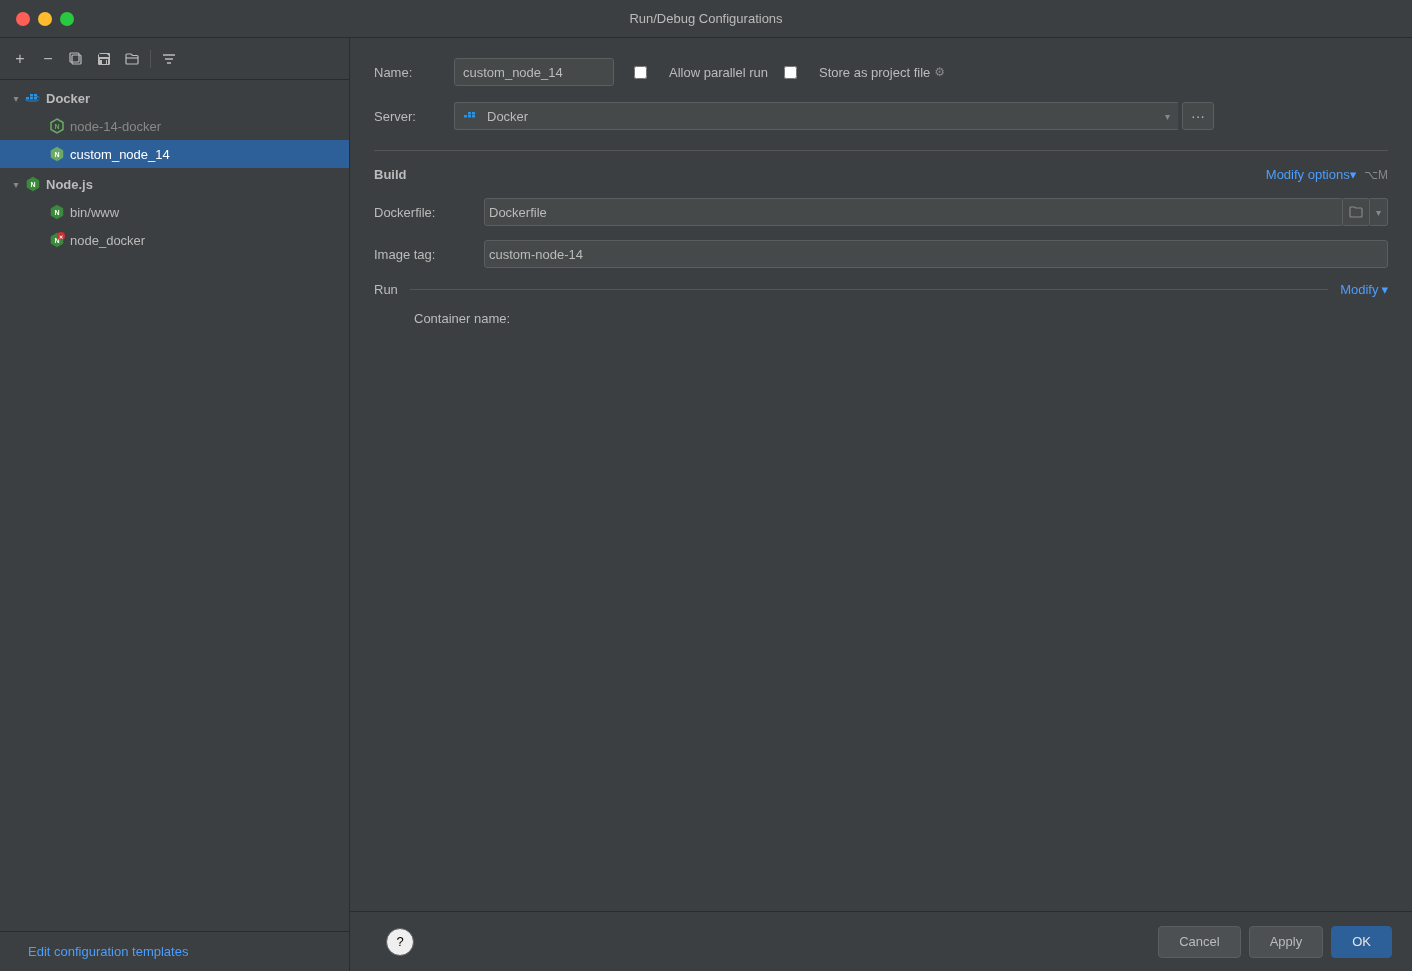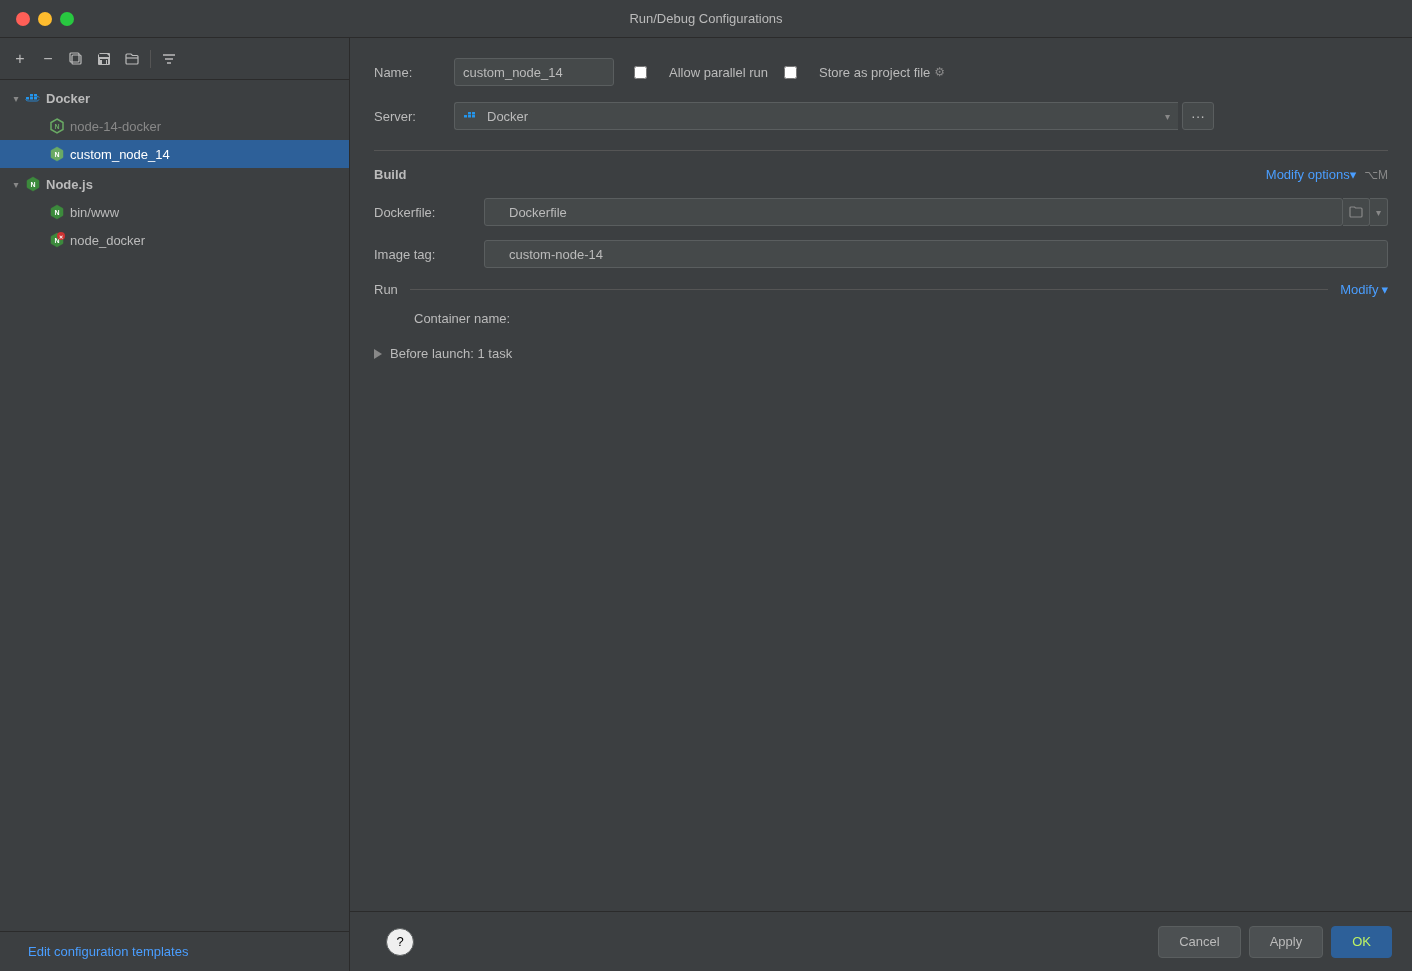--- a/index.html
+++ b/index.html
@@ -279,21 +279,21 @@
       align-items: center;
       flex: 1;
     }
     .form-input {
       flex: 1;
       background: #45494a;
       border: 1px solid #5a5e5f;
       border-radius: 3px;
       color: #bbbbbb;
       font-size: 13px;
-      padding: 3px 24px;
+      padding: 3px 4px;
       height: 28px;
       outline: none;
     }
     .folder-btn {
       background: #45494a;
       border: 1px solid #5a5e5f;
       border-left: none;
       border-radius: 0 3px 3px 0;
       color: #888;
       cursor: pointer;
@@ -403,21 +403,21 @@
     .btn-cancel {
       background: #4c5052;
       color: #bbbbbb;
     }
     .btn-apply {
       background: #4c5052;
       color: #bbbbbb;
     }
     .btn-ok {
       background: #2d6099;
-      color: #bef264;
+      color: #e5e5e5;
       border-color: #2d6099;
     }
 
     .action-bar-inner {
       width: 100%;
       display: flex;
       align-items: center;
       justify-content: flex-end;
       gap: 8px;
       position: relative;
@@ -630,26 +630,20 @@
             <span>Modify</span>
             <span>▾</span>
           </span>
         </div>
 
         <div class="form-field" style="padding-left:40px;">
           <span class="form-label" style="min-width:130px;">Container name:</span>
         </div>
       </div>
 
-      <div class="before-launch">
-        <div class="before-launch-header">
-          <span class="triangle-right"></span>
-          <span class="before-launch-label">Before launch: 1 task</span>
-        </div>
-      </div>
 
     </div>
 
     <div class="action-bar">
       <div class="action-bar-inner">
         <button class="action-btn" style="width:28px;height:28px;padding:0;border-radius:50%;position:absolute;left:16px;">
           <span>?</span>
         </button>
         <button class="action-btn btn-cancel">Cancel</button>
         <button class="action-btn btn-apply">Apply</button>

